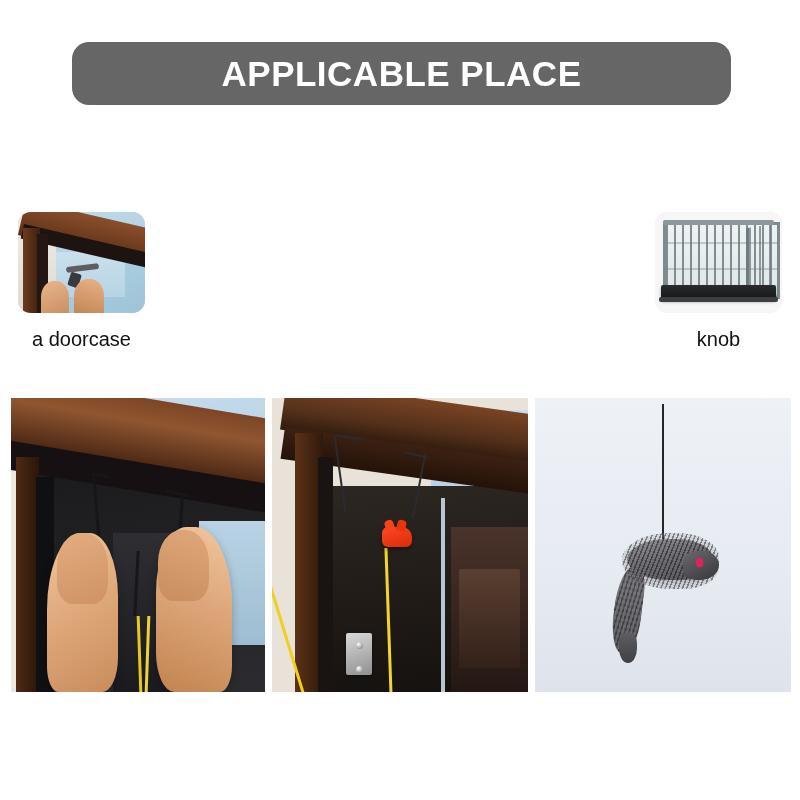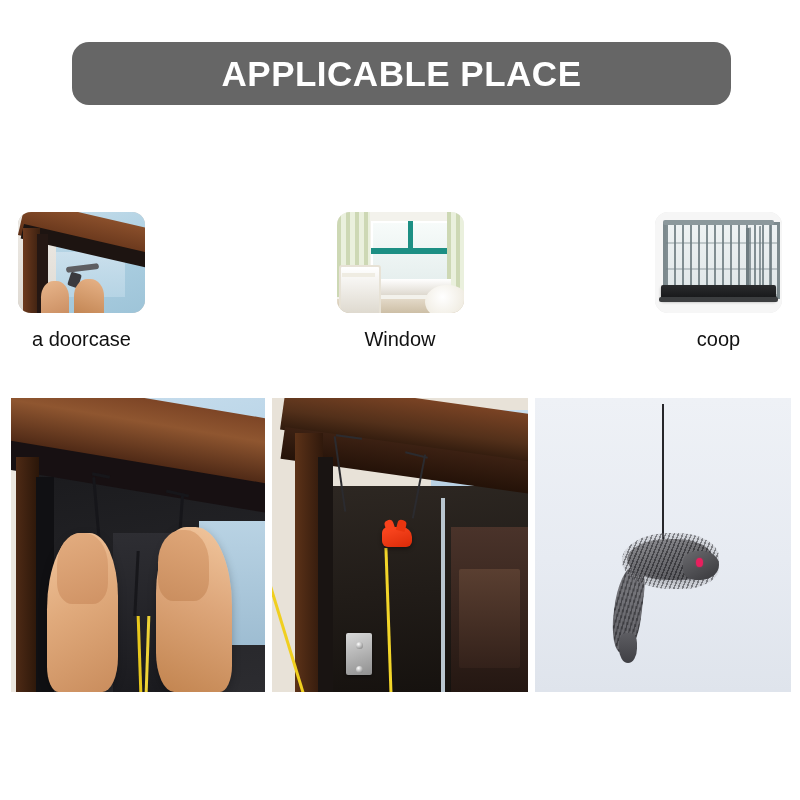--- a/index.html
+++ b/index.html
@@ -348,48 +348,32 @@
       <div class="t1-jamb2"></div>
       <div class="t1-roller"></div>
       <div class="t1-arm"></div>
       <div class="t1-hand1"></div>
       <div class="t1-hand2"></div>
     </div>
     <div class="thumb-caption">a doorcase</div>
   </div>
 
 
-  <div class="thumb-cell">
-    <div class="thumb-frame">
-      <div class="t3-bg"></div>
-      <div class="t3-win"></div>
-      <div class="t3-mull"></div>
-      <div class="t3-mullv"></div>
-      <div class="t3-curtainL"></div>
-      <div class="t3-curtainR"></div>
-      <div class="t3-sill"></div>
-      <div class="t3-floor"></div>
-      <div class="t3-bed"></div>
-      <div class="t3-bedbar"></div>
-      <div class="t3-pillow"></div>
-    </div>
-    <div class="thumb-caption">Window</div>
-  </div>
 
 
   <div class="thumb-cell">
     <div class="thumb-frame">
       <div class="t5-bg"></div>
       <div class="t5-cage"></div>
       <div class="t5-side"></div>
       <div class="t5-top"></div>
       <div class="t5-tray"></div>
       <div class="t5-traylip"></div>
     </div>
-    <div class="thumb-caption">coop</div>
+    <div class="thumb-caption">knob</div>
   </div>
 
 </div>
 
 <div class="photo-row">
 
   <div class="photo photo-a">
     <div class="pa-wall"></div>
     <div class="pa-glass"></div>
     <div class="pa-dark"></div>

